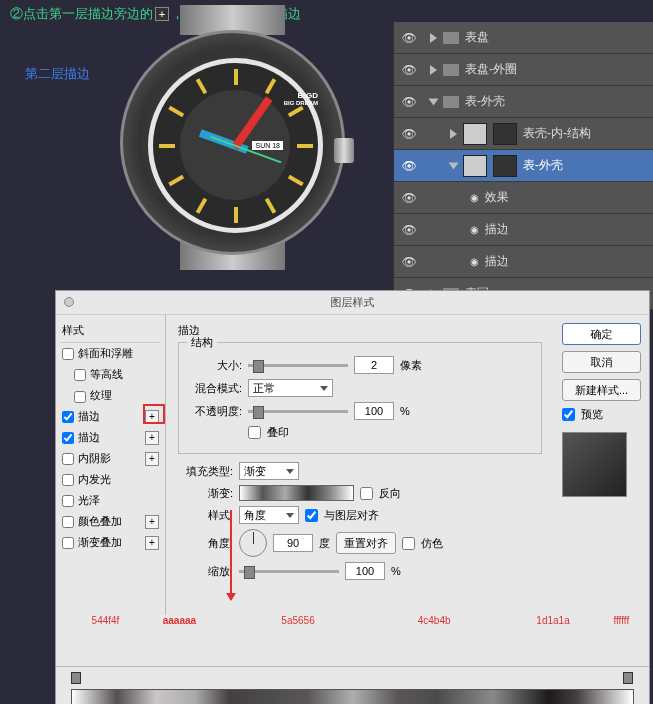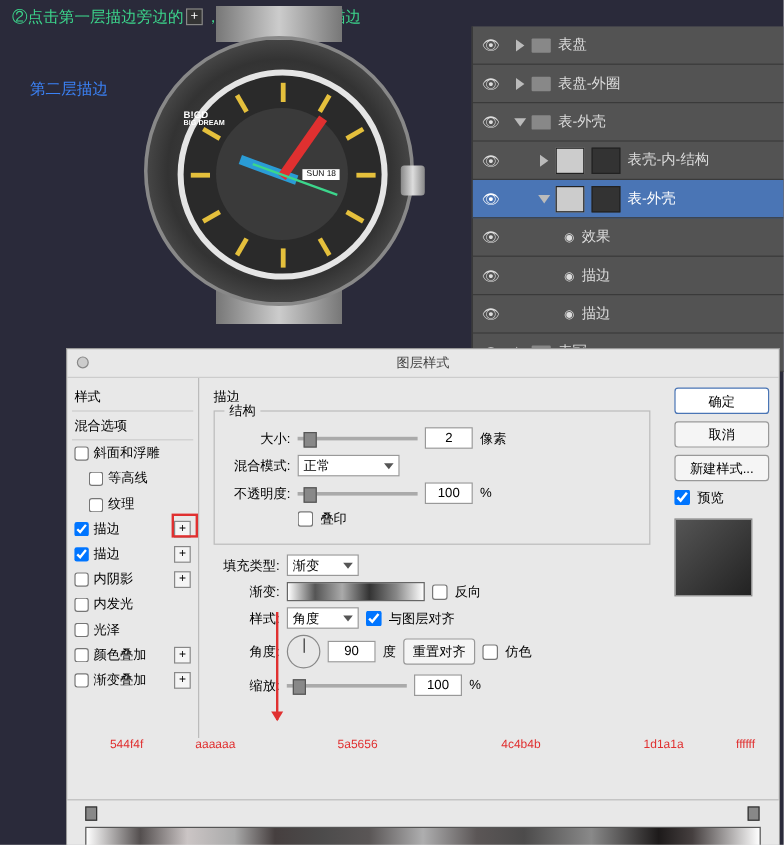--- a/index.html
+++ b/index.html
@@ -7,21 +7,21 @@
 
 .top-area { position: relative; height: 300px; }
 .instruction { color: #3cd68c; font-size: 13px; padding: 5px 10px; display: flex; align-items: center; gap: 2px; }
 .instruction .plus-badge { background: #333; color: #fff; border: 1px solid #888; width: 14px; height: 14px; display: inline-flex; align-items: center; justify-content: center; font-size: 11px; }
 .label-second { color: #3b82f6; font-size: 13px; position: absolute; left: 25px; top: 65px; }
 
 .watch { position: absolute; left: 95px; top: 25px; width: 275px; height: 275px; }
 .watch-outer { position: absolute; width: 225px; height: 225px; border-radius: 50%; background: radial-gradient(circle, #555 0%, #333 60%, #555 80%, #222 100%); border: 3px solid #888; left: 25px; top: 5px; }
 .watch-face { position: absolute; width: 175px; height: 175px; border-radius: 50%; background: #2a2a2a; left: 25px; top: 25px; border: 5px solid #e5e5e5; }
 .watch-inner { position: absolute; width: 110px; height: 110px; border-radius: 50%; background: #3a3a3a; left: 27px; top: 27px; }
-.watch-brand { position: absolute; width: 100%; text-align: left; color: #fff; font-size: 8px; top: 28px; font-weight: bold; }
+.watch-brand { position: absolute; width: 100%; text-align: right; color: #fff; font-size: 8px; top: 28px; font-weight: bold; }
 .watch-brand small { font-size: 6px; display: block; }
 .watch-date { position: absolute; background: #fff; font-size: 7px; padding: 1px 3px; right: 35px; top: 78px; }
 .tick { position: absolute; background: #e5c03c; width: 4px; height: 16px; left: 81px; top: 6px; transform-origin: 2px 77px; }
 .hand-blue { position: absolute; background: #2a9cd6; width: 8px; height: 50px; left: 79px; top: 45px; transform-origin: 4px 38px; transform: rotate(-70deg); }
 .hand-red { position: absolute; background: #e03030; width: 8px; height: 60px; left: 79px; top: 25px; transform-origin: 4px 58px; transform: rotate(35deg); }
 .hand-green { position: absolute; background: #3cd68c; width: 2px; height: 75px; left: 82px; top: 35px; transform-origin: 1px 48px; transform: rotate(110deg); }
 .crown { position: absolute; right: -12px; top: 105px; width: 20px; height: 25px; background: linear-gradient(90deg, #888, #ddd, #888); border-radius: 3px; }
 .band-top { position: absolute; left: 85px; top: -20px; width: 105px; height: 30px; background: linear-gradient(90deg, #777, #ccc, #777); }
 .band-bot { position: absolute; left: 85px; bottom: 30px; width: 105px; height: 50px; background: linear-gradient(90deg, #777, #ccc, #777); }
 
@@ -181,21 +181,20 @@
 </div>
 
 <div class="dialog">
   <div class="dialog-title">
     <span class="close-dot"></span>
     <span>图层样式</span>
   </div>
   <div class="dialog-body">
     <div class="styles-col">
       <div class="hdr">样式</div>
-      <div class="hdr">混合选项</div>
       <div id="style-items">
           <div class="style-item">
             <input type="checkbox" style="">
             <span>斜面和浮雕</span>
           </div>
           <div class="style-item" style="padding-left: 14px;">
             <input type="checkbox" style="">
             <span>等高线</span>
           </div>
           <div class="style-item" style="padding-left: 14px; align-items: flex-end;">
@@ -334,21 +333,21 @@
         <div class="stop" style="left: 73%; background: rgb(137, 137, 137);"></div>
         <div class="stop" style="left: 83%; background: rgb(29, 26, 26);"></div>
         <div class="stop" style="left: 88%; background: rgb(69, 63, 63);"></div>
         <div class="stop" style="left: 96%; background: rgb(255, 255, 255);"></div>
         <div class="stop" style="left: 99%; background: rgb(255, 255, 255);"></div>
       </div>
     <div id="hex-labels">
         <div class="hex-label" style="left: -2%; bottom: -15px;">ffffff</div>
         <div class="hex-label" style="left: 6%; top: -52px;">544f4f</div>
         <div class="hex-label" style="left: 12%; bottom: -15px;">cbc5c5</div>
-        <div class="hex-label" style="left: 18%; top: -52px;">aaaaaa</div>
+        <div class="hex-label" style="left: 18%; top: -52px; font-weight: bold;">aaaaaa</div>
         <div class="hex-label" style="left: 24%; bottom: -15px;">463f3f</div>
         <div class="hex-label" style="left: 31%; bottom: -15px;">4c4b4b</div>
         <div class="hex-label" style="left: 38%; top: -52px;">5a5656</div>
         <div class="hex-label" style="left: 46%; bottom: -15px;">aeaeaf</div>
         <div class="hex-label" style="left: 54%; bottom: -15px;">5b5656</div>
         <div class="hex-label" style="left: 61%; top: -52px;">4c4b4b</div>
         <div class="hex-label" style="left: 71%; bottom: -15px;">898989</div>
         <div class="hex-label" style="left: 81%; top: -52px;">1d1a1a</div>
         <div class="hex-label" style="left: 86%; bottom: -15px;">453f3f</div>
         <div class="hex-label" style="left: 94%; top: -52px;">ffffff</div>

